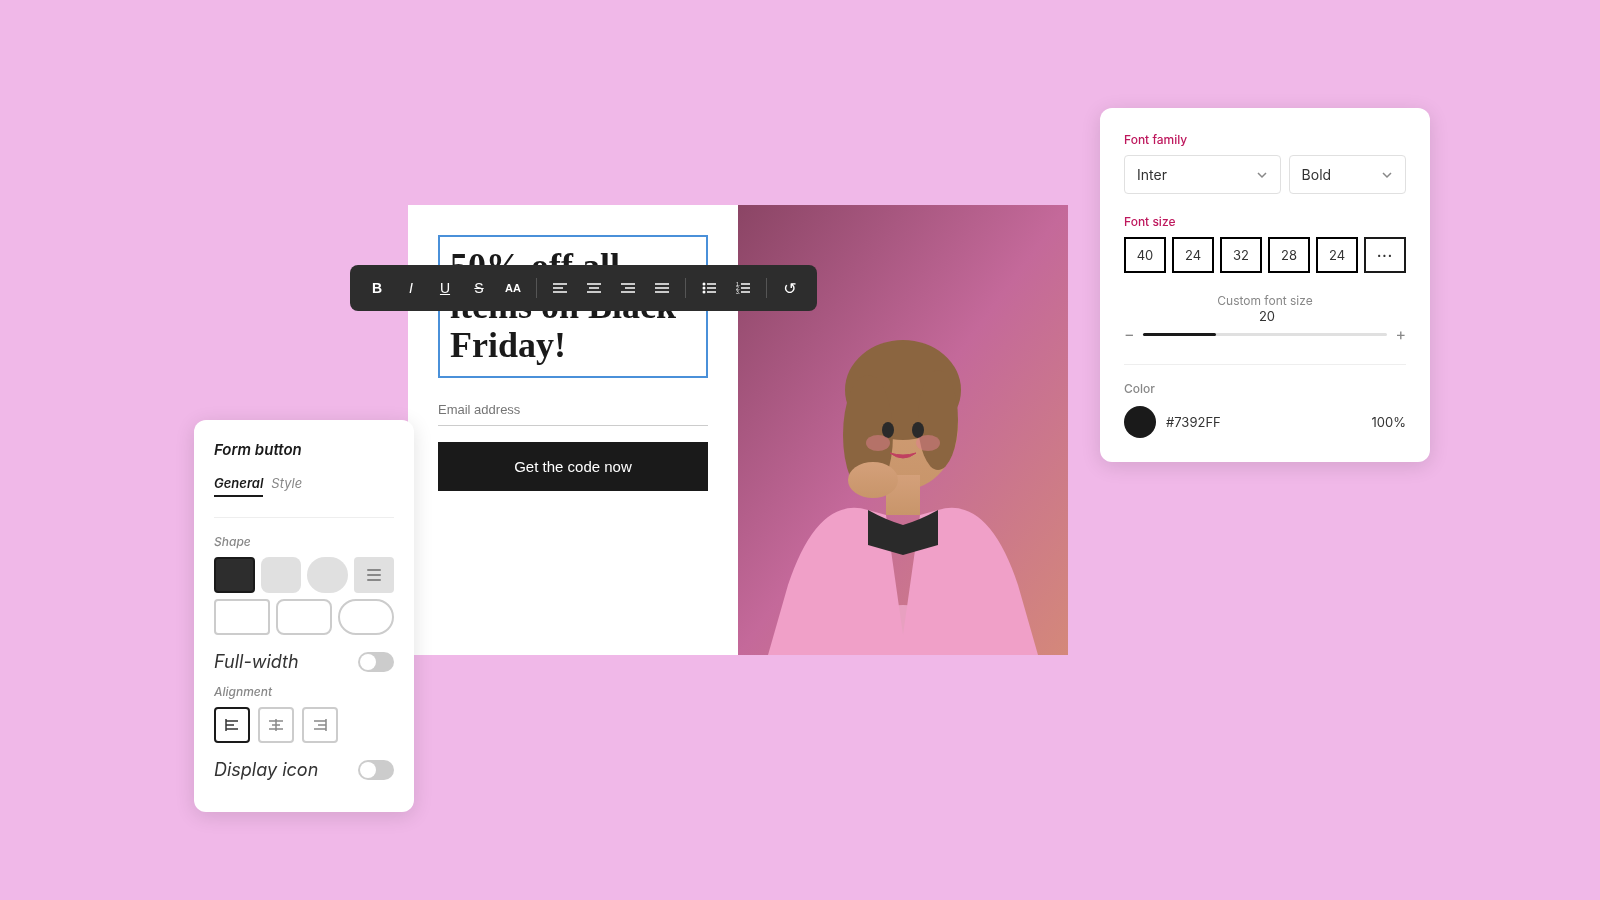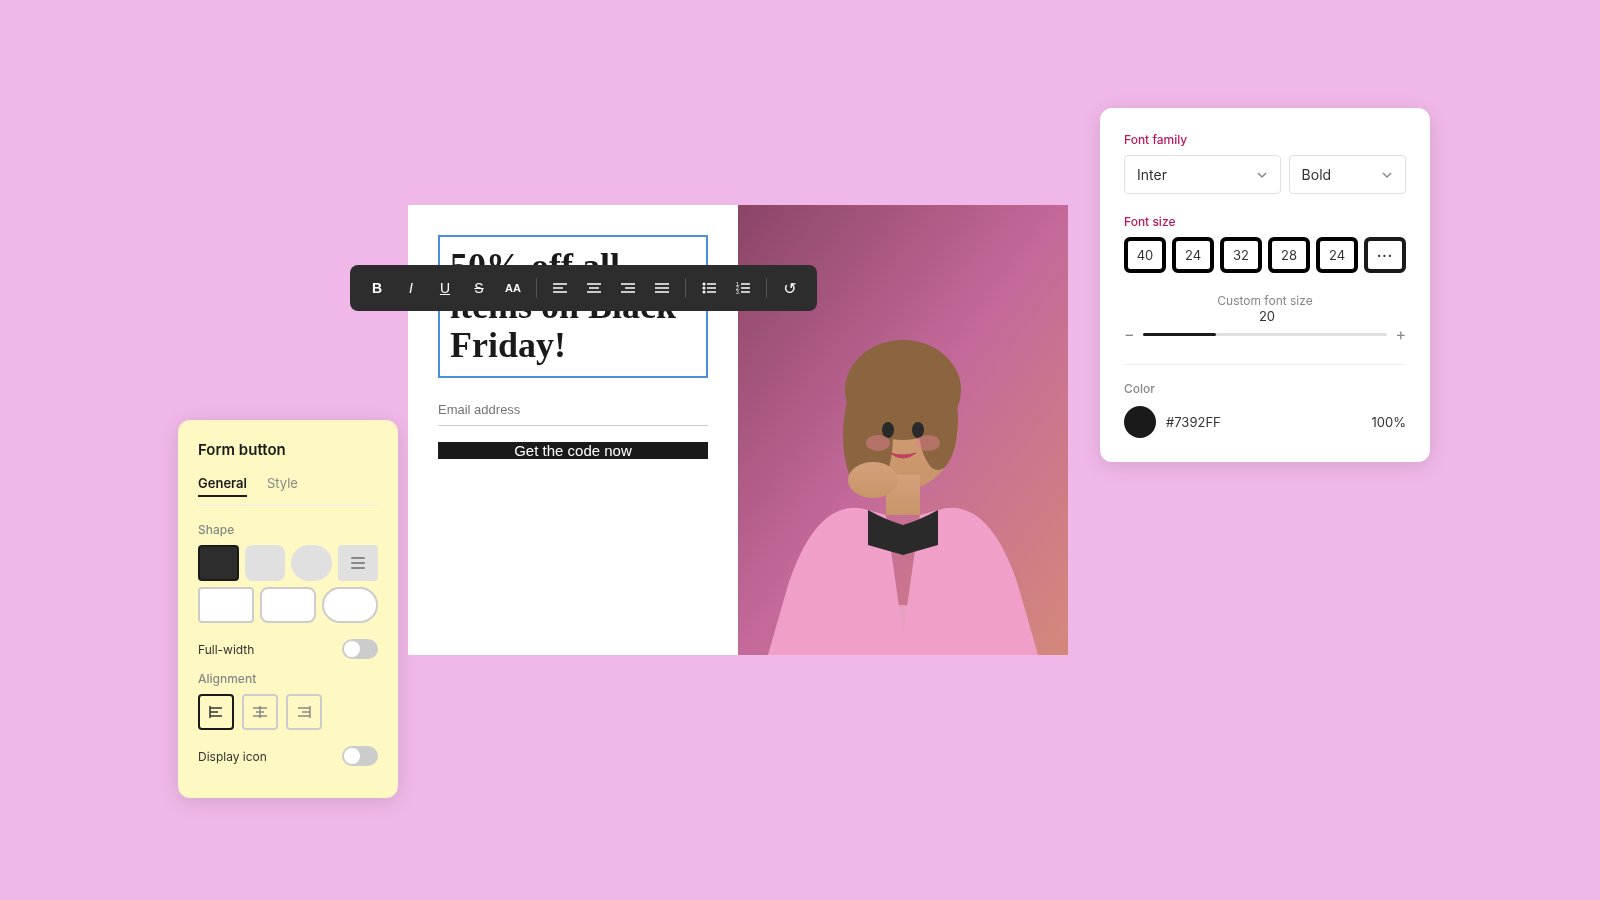--- a/index.html
+++ b/index.html
@@ -54,20 +54,21 @@
       padding: 8px 0;
       font-size: 13px;
       color: #999;
       outline: none;
       background: transparent;
     }
 
     .email-button {
       background: #1a1a1a;
       color: white;
+      padding: 16px;
       text-align: center;
       font-size: 15px;
       font-weight: 500;
       cursor: pointer;
       border: none;
       width: 100%;
     }
 
     .email-right {
       width: 330px;
@@ -118,42 +119,43 @@
       height: 20px;
       background: #555;
       margin: 0 4px;
     }
 
     .toolbar-btn-bold { font-weight: bold; }
 
     
     .form-button-panel {
       position: absolute;
-      left: 178px;
+      left: 194px;
       top: 420px;
       width: 220px;
-      background: #fef9c3;
+      background: #ffffff;
       border-radius: 12px;
       padding: 20px;
       box-shadow: 0 4px 20px rgba(0,0,0,0.12);
+      font-style: italic;
     }
 
     .panel-title {
       font-size: 15px;
       font-weight: 600;
       color: #1a1a1a;
       margin-bottom: 16px;
     }
 
     .panel-tabs {
       display: flex;
-      gap: 20px;
+      gap: 8px;
       margin-bottom: 16px;
       border-bottom: 1px solid #eee;
-      padding-bottom: 8px;
+      padding-bottom: 20px;
     }
 
     .panel-tab {
       font-size: 13px;
       cursor: pointer;
       padding-bottom: 4px;
       color: #888;
     }
 
     .panel-tab.active {
@@ -203,21 +205,21 @@
     .shape-option.outline-rounded-lg { border-radius: 20px; border: 2px solid #ccc; background: white; }
 
     .toggle-row {
       display: flex;
       align-items: center;
       justify-content: space-between;
       margin-bottom: 12px;
     }
 
     .toggle-label {
-      font-size: 12px;
+      font-size: 18px;
       color: #333;
     }
 
     .toggle {
       width: 36px;
       height: 20px;
       background: #ccc;
       border-radius: 10px;
       position: relative;
       cursor: pointer;
@@ -306,22 +308,22 @@
     .font-size-options {
       display: flex;
       gap: 6px;
       margin-bottom: 20px;
       flex-wrap: wrap;
     }
 
     .font-size-btn {
       width: 42px;
       height: 36px;
-      border: 4px solid #000000;
-      border-radius: 6px;
+      border: 2px solid #000000;
+      border-radius: 0;
       display: flex;
       align-items: center;
       justify-content: center;
       font-size: 13px;
       color: #333;
       cursor: pointer;
     }
 
     .font-size-btn.active {
       border-color: #1a1a1a;

